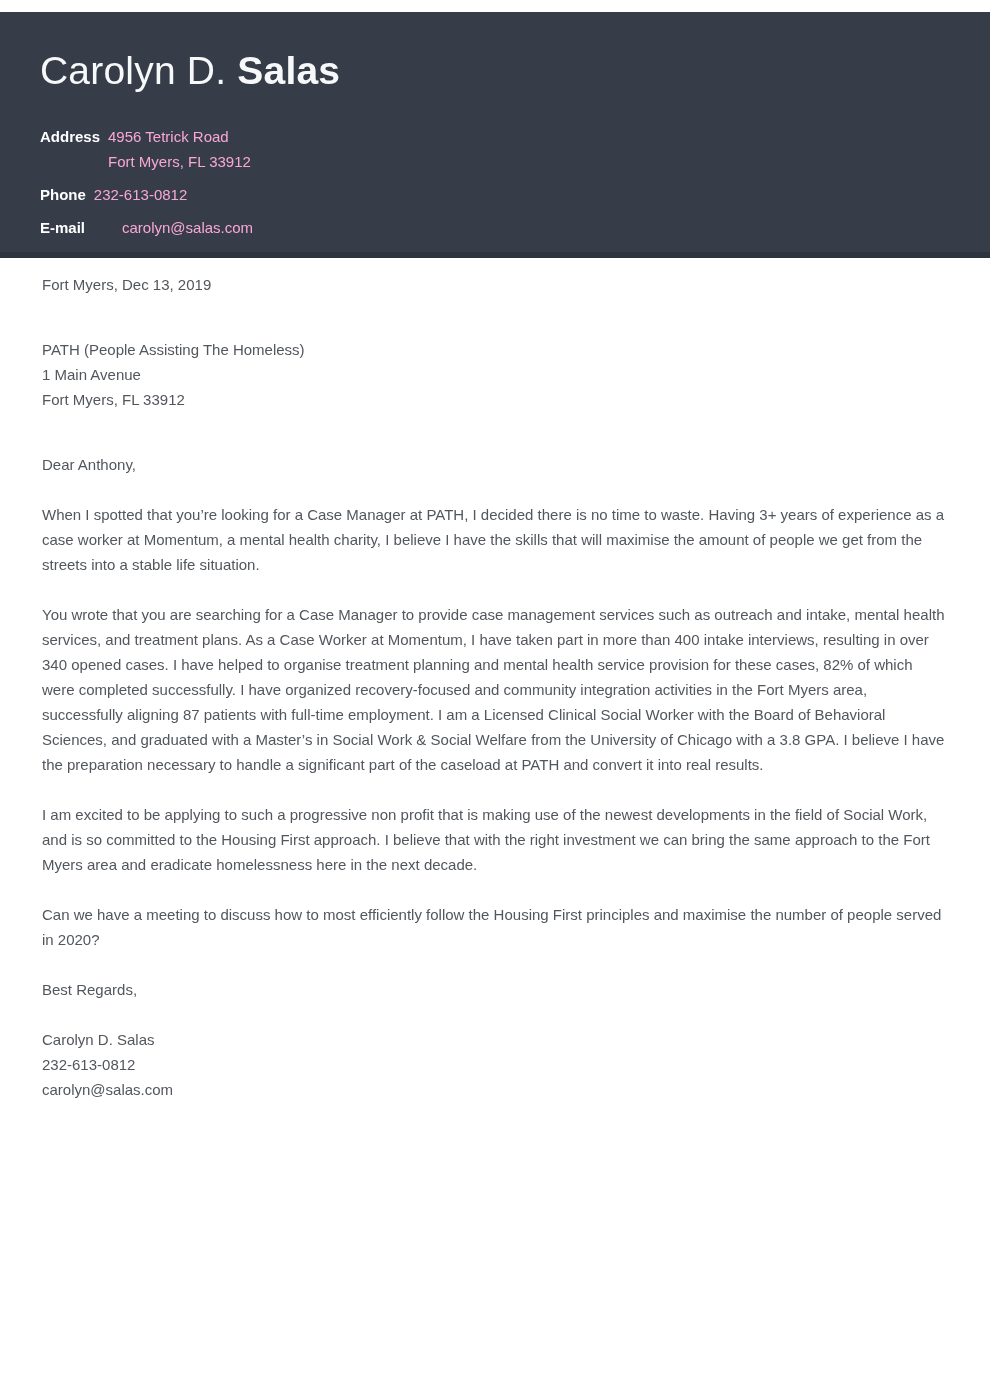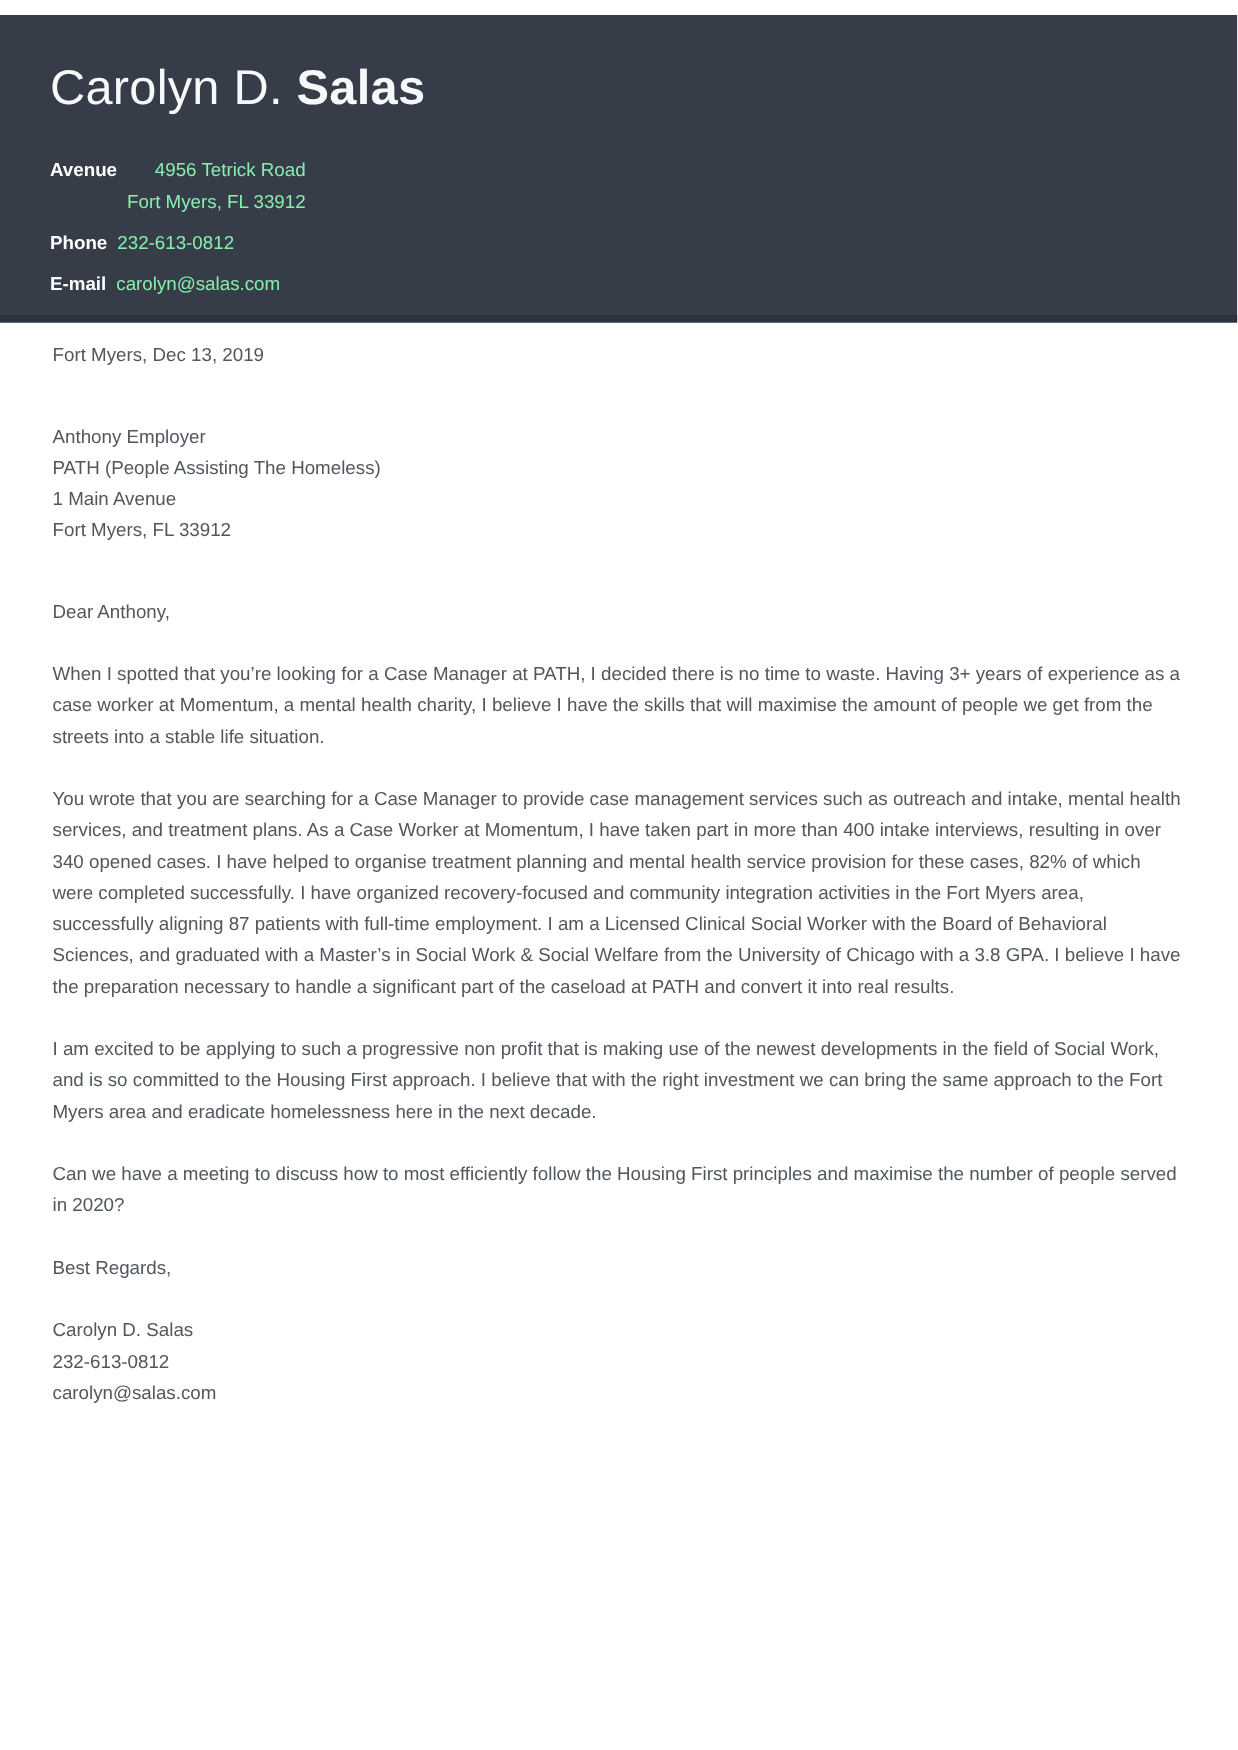--- a/index.html
+++ b/index.html
@@ -30,34 +30,33 @@
     letter-spacing: 0.2px;
     margin-bottom: 30px;
   }
   .name .last { font-weight: 700; }
 
   .contact-row {
     display: flex;
     align-items: flex-start;
     margin-bottom: 8px;
   }
-  .contact-row:last-child { margin-bottom: 0; }
+  .contact-row:last-child { margin-bottom: 0; gap: 29px; }
   .contact-label {
     color: #ffffff;
     font-weight: 700;
     font-size: 15px;
     line-height: 25px;
     margin-right: 8px;
     white-space: nowrap;
   }
   .contact-value {
-    color: #86efac;
+    color: #f9a8d4;
     font-size: 15px;
     line-height: 25px;
-    text-align: right;
   }
   .contact-value .line { display: block; }
 
   
   .letter {
     padding: 14px 42px 0 42px;
     color: #52575d;
     font-size: 15px;
     line-height: 25px;
   }
@@ -74,42 +73,41 @@
 <div class="page">
 
   <div class="header">
     <div class="name">
       <span class="first">Carolyn D.</span>
       <span class="last">Salas</span>
     </div>
 
     <div class="contact">
       <div class="contact-row">
-        <span class="contact-label">Avenue</span>
+        <span class="contact-label">Address</span>
         <span class="contact-value">
           <span class="line">4956 Tetrick Road</span>
           <span class="line">Fort Myers, FL 33912</span>
         </span>
       </div>
       <div class="contact-row">
         <span class="contact-label">Phone</span>
         <span class="contact-value">232-613-0812</span>
       </div>
       <div class="contact-row">
         <span class="contact-label">E-mail</span>
         <span class="contact-value">carolyn@salas.com</span>
       </div>
     </div>
   </div>
 
   <div class="letter">
     <p class="date-line">Fort Myers, Dec 13, 2019</p>
 
     <div class="recipient">
-      <p>Anthony Employer</p>
       <p>PATH (People Assisting The Homeless)</p>
       <p>1 Main Avenue</p>
       <p>Fort Myers, FL 33912</p>
     </div>
 
     <p class="salutation">Dear Anthony,</p>
 
     <p class="para">When I spotted that you’re looking for a Case Manager at PATH, I decided there is no time to waste. Having 3+ years of experience as a case worker at Momentum, a mental health charity, I believe I have the skills that will maximise the amount of people we get from the streets into a stable life situation.</p>
     <p class="para">You wrote that you are searching for a Case Manager to provide case management services such as outreach and intake, mental health services, and treatment plans. As a Case Worker at Momentum, I have taken part in more than 400 intake interviews, resulting in over 340 opened cases. I have helped to organise treatment planning and mental health service provision for these cases, 82% of which were completed successfully. I have organized recovery-focused and community integration activities in the Fort Myers area, successfully aligning 87 patients with full-time employment. I am a Licensed Clinical Social Worker with the Board of Behavioral Sciences, and graduated with a Master’s in Social Work &amp; Social Welfare from the University of Chicago with a 3.8 GPA. I believe I have the preparation necessary to handle a significant part of the caseload at PATH and convert it into real results.</p>
     <p class="para">I am excited to be applying to such a progressive non profit that is making use of the newest developments in the field of Social Work, and is so committed to the Housing First approach. I believe that with the right investment we can bring the same approach to the Fort Myers area and eradicate homelessness here in the next decade.</p>

